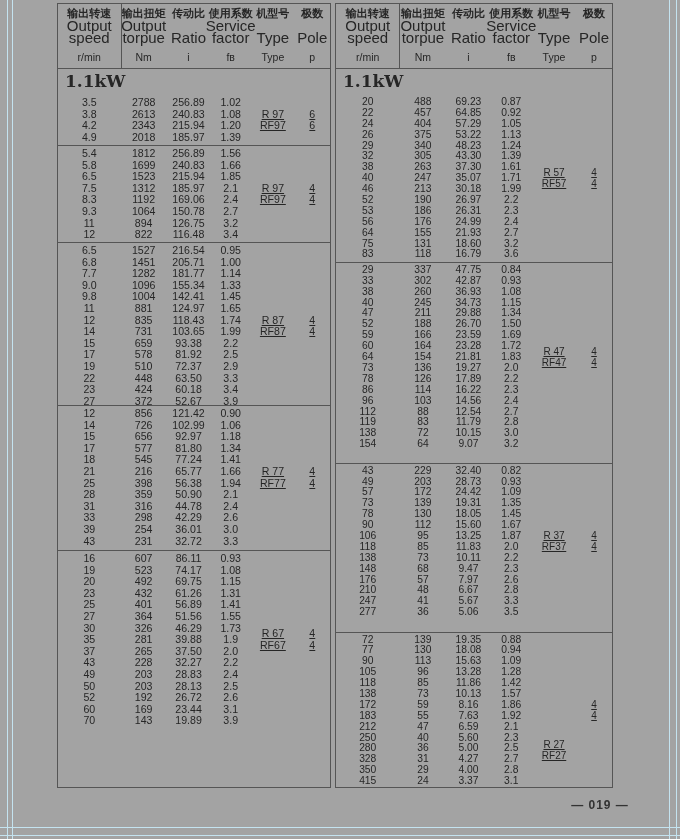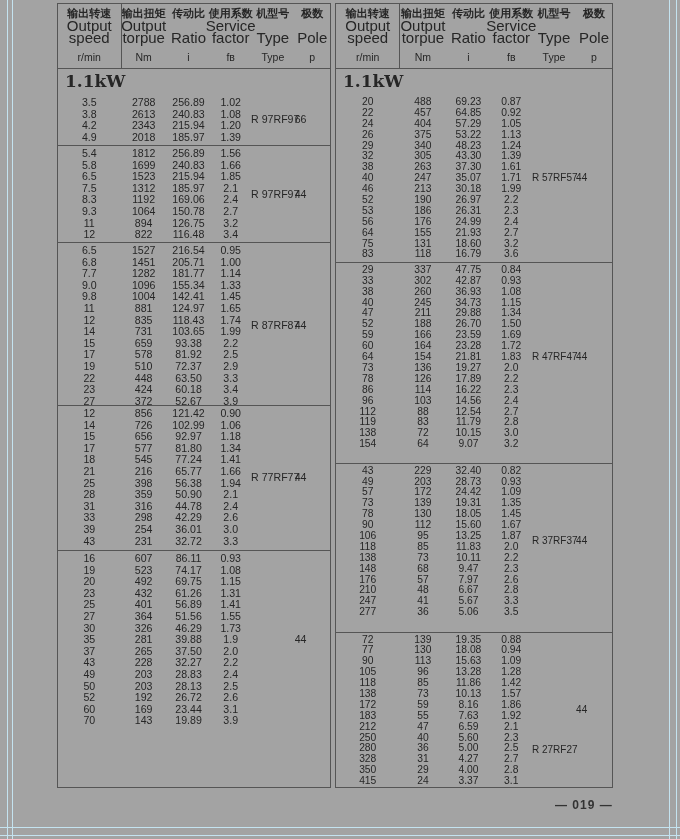--- a/index.html
+++ b/index.html
@@ -61,31 +61,31 @@
   .t1 .blocks .block:nth-child(4){flex:1;}
 
   .rows{padding-top:2px;display:flex;flex-direction:column;}
   .row{display:grid;grid-template-columns:23% 17% 16% 15% 16% 13%;}
   .t0 .row{height:11.6px;line-height:11.6px;font-size:10.6px;}
   .t1 .row{height:10.9px;line-height:10.9px;font-size:10.3px;}
   .cell{text-align:center;white-space:nowrap;}
 
   .type-col,.pole-col{
     position:absolute;top:2px;
-    display:flex;flex-direction:row;align-items:center;
+    display:flex;flex-direction:column;justify-content:center;align-items:center;text-decoration:underline;
   }
   .type-col{left:71%;width:16%;}
   .pole-col{left:87%;width:13%;}
   .t0 .tline{font-size:10.6px;line-height:11.6px;}
   .t1 .tline{font-size:10px;line-height:10.9px;}
   .tline{white-space:nowrap;}
 
   .footer{
     position:absolute;top:798px;left:555px;width:90px;
-    text-align:left;font-size:12px;font-weight:600;color:#333;
+    text-align:center;font-size:12px;font-weight:600;color:#333;
     letter-spacing:1px;white-space:nowrap;
   }
 </style>
 </head>
 <body>
 
 <div class="page">
   <div class="vline vl1"></div>
   <div class="vline vl2"></div>
   <div class="vline vr1"></div>
@@ -503,20 +503,24 @@
                 <div class="cell">23.44</div>
                 <div class="cell">3.1</div>
               </div>
               <div class="row">
                 <div class="cell">70</div>
                 <div class="cell">143</div>
                 <div class="cell">19.89</div>
                 <div class="cell">3.9</div>
               </div>
             </div>
+            <div class="type-col" style="height: 174px;">
+              <div class="tline">R 67</div>
+              <div class="tline">RF67</div>
+            </div>
             <div class="pole-col" style="height: 174px;">
               <div class="tline">4</div>
               <div class="tline">4</div>
             </div>
           </div>
         </div>
       </section>
       <section class="spec-table t1">
         <div class="thead">
           <div class="hcell">

